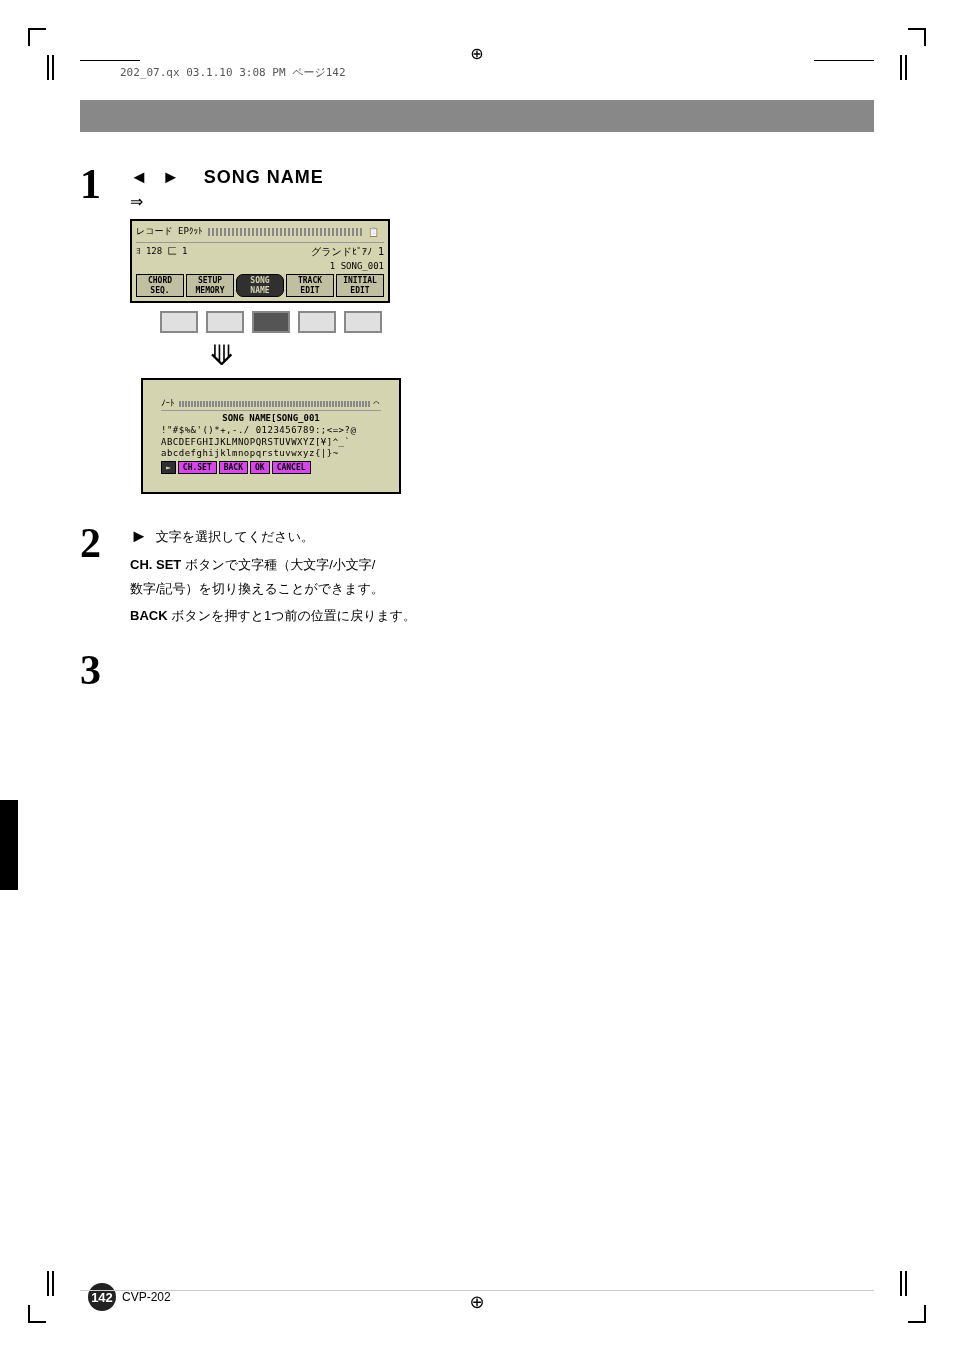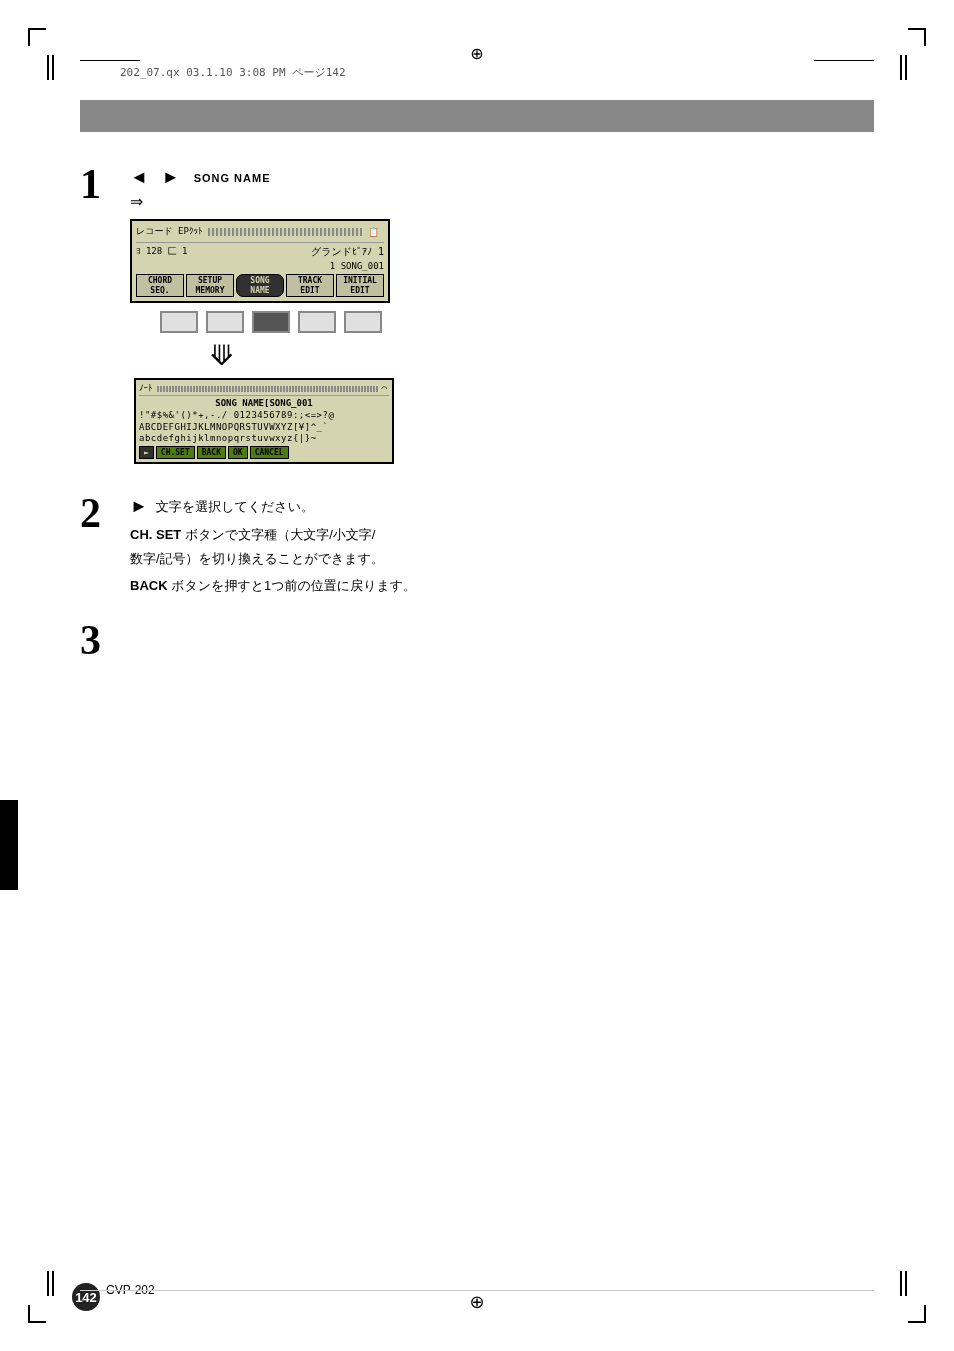--- a/index.html
+++ b/index.html
@@ -107,22 +107,22 @@
       color: #000;
     }
 
     
     .songname-lcd {
       border: 2px solid #000;
       background: #d4d4b0;
       width: 260px;
       font-family: monospace;
       font-size: 9px;
-      padding: 3px;
-      margin: 6px 4px;
+      padding: 18px;
+      margin: 6px 11px;
     }
     .songname-header {
       display: flex;
       justify-content: space-between;
       border-bottom: 1px solid #999;
       padding-bottom: 2px;
       margin-bottom: 2px;
     }
     .songname-chars {
       font-size: 9px;
@@ -134,21 +134,21 @@
       letter-spacing: 0.5px;
       margin: 1px 0;
     }
     .songname-btns {
       display: flex;
       gap: 2px;
       margin-top: 3px;
     }
     .sn-btn {
       border: 1px solid #000;
-      background: #4d7c0f;
+      background: #d946ef;
       font-size: 8px;
       font-weight: bold;
       padding: 1px 4px;
       font-family: monospace;
     }
     .sn-btn.active-btn {
       background: #303030;
       color: #d4d4b0;
     }
     .bold-kw {
@@ -163,23 +163,23 @@
       top: 800px;
       width: 18px;
       height: 90px;
       background: #000;
     }
 
     
     .page-number {
       position: absolute;
       bottom: 40px;
-      left: 72px;
-      display: flex;
-      align-items: flex-start;
+      left: 88px;
+      display: flex;
+      align-items: center;
       gap: 6px;
     }
     .page-circle {
       width: 28px; height: 28px;
       background: #222;
       border-radius: 50%;
       display: flex;
       align-items: center;
       justify-content: center;
       color: #fff;
@@ -284,21 +284,21 @@
 
 <div class="main-content">
 
   <div class="step-row" style="margin-top: 18px;">
     <div class="step-num-large">1</div>
     <div class="step-body">
 
       <div style="display:flex; align-items:center; gap:14px; margin-bottom:4px;">
         <span style="font-size:18px; font-weight:bold;">◄</span>
         <span style="font-size:18px; font-weight:bold;">►</span>
-        <span style="font-size:11px; font-weight:bold; font-family:Arial,sans-serif; letter-spacing:1px;">SONG NAME</span>
+        <span style="font-size:18px; font-weight:bold; font-family:Arial,sans-serif; letter-spacing:1px;margin-left:10px;">SONG NAME</span>
       </div>
 
       <div style="margin-bottom:6px; font-size:16px;">⇒</div>
 
       <div class="lcd-display">
         <div class="lcd-top-row">
           <span style="font-size:9px;">レコード  EPｸｯﾄ</span>
           <div style="flex:1; margin:0 6px; height:8px; background:repeating-linear-gradient(90deg,#888 0,#888 2px,transparent 2px,transparent 4px);"></div>
           <span style="font-size:9px; margin-right:4px;">📋</span>
         </div>

